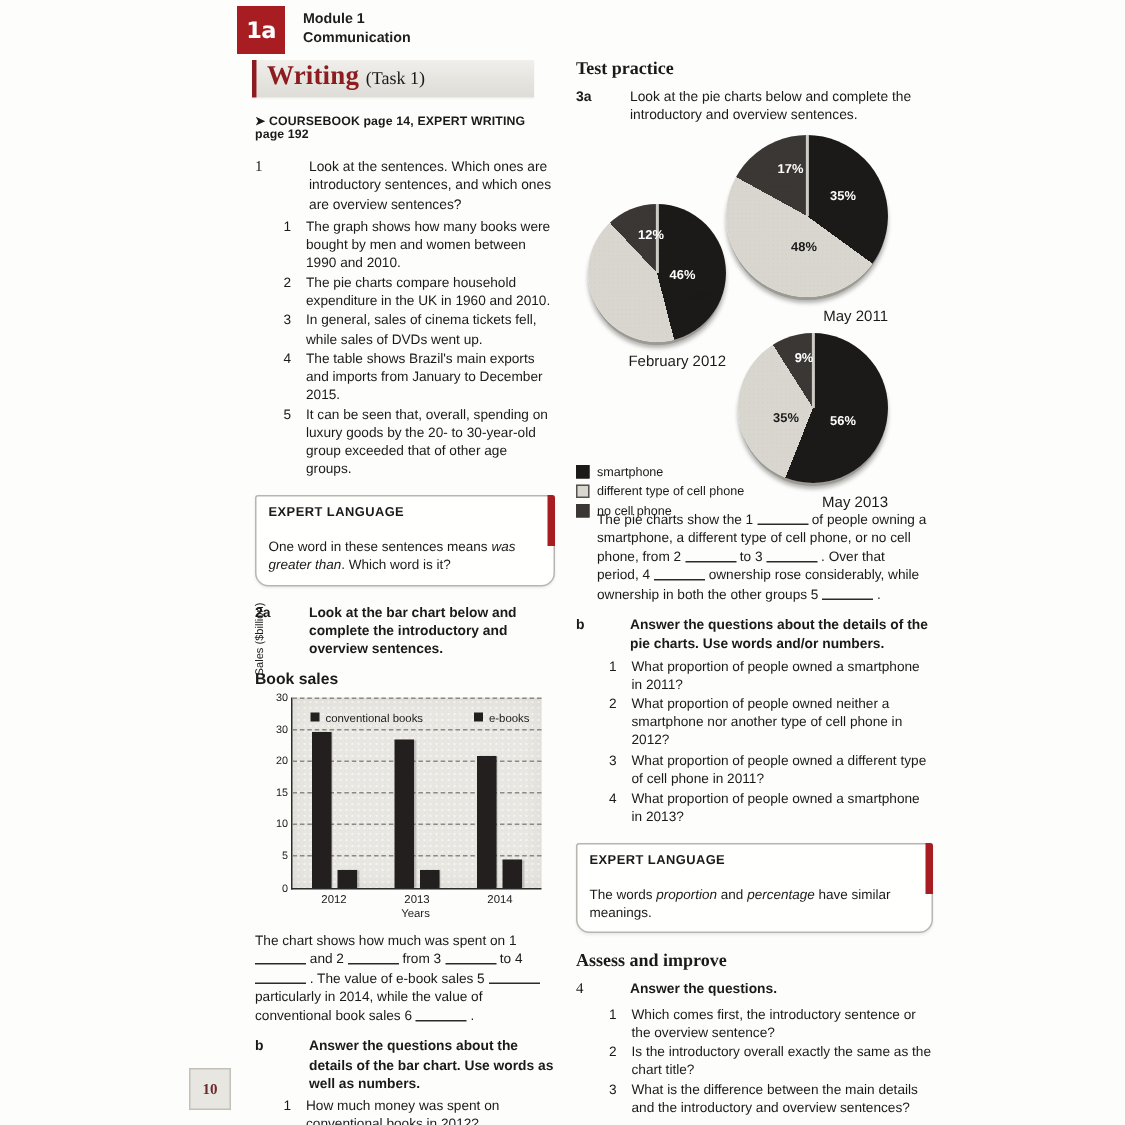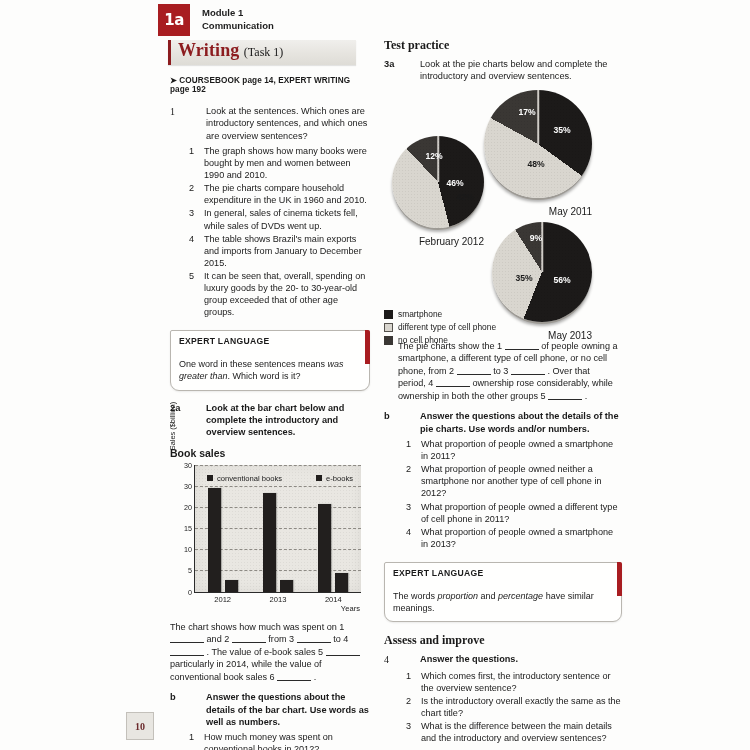--- a/index.html
+++ b/index.html
@@ -81,21 +81,21 @@
     background-size:3px 3px, 4px 4px;
     background-position:0 0, 2px 1px;
     border:1px solid #2b2b2b;
     border-top:none;border-right:none;
     box-shadow:inset 0 0 14px rgba(0,0,0,.06);
   }
   .plot .gl{position:absolute;left:0;right:0;border-top:1px dashed #8d8a84;}
   .plot .ytick{position:absolute;right:100%;margin-right:3px;font-size:7.2px;transform:translateY(-50%);}
   .bar{position:absolute;bottom:0;background:#221f1e;box-shadow:1px 0 1px rgba(0,0,0,.25);}
   .xtick{position:absolute;top:100%;margin-top:3px;font-size:7.6px;transform:translateX(-50%);}
-  .xlab{position:absolute;left:24px;width:166px;top:141px;text-align:right;font-size:7.6px;}
+  .xlab{position:absolute;left:24px;width:166px;top:141px;text-align:center;font-size:7.6px;}
   .legend-in{position:absolute;left:12px;top:9px;right:8px;display:flex;justify-content:space-between;font-size:7.6px;}
   .legend-in span.k{display:inline-block;width:6px;height:6px;background:#221f1e;margin-right:4px;}
   
   h2.sec2{font-family:"Liberation Serif",serif;font-size:12px;font-weight:bold;margin:0 0 5px 0;}
   .pietitle{font-size:10.5px;font-weight:bold;line-height:1.25;margin:7px 0 0 0;width:130px;}
   .piearea{position:relative;width:238px;height:272px;margin-top:-24px;}
   .pie{position:absolute;}
   .pie .disc{position:relative;border-radius:50%;overflow:hidden;
     box-shadow:0 3px 0 -1px #9d9a94, 0 4px 3px rgba(0,0,0,.3);}
   .pcap{position:absolute;width:100%;text-align:right;font-size:10px;}

